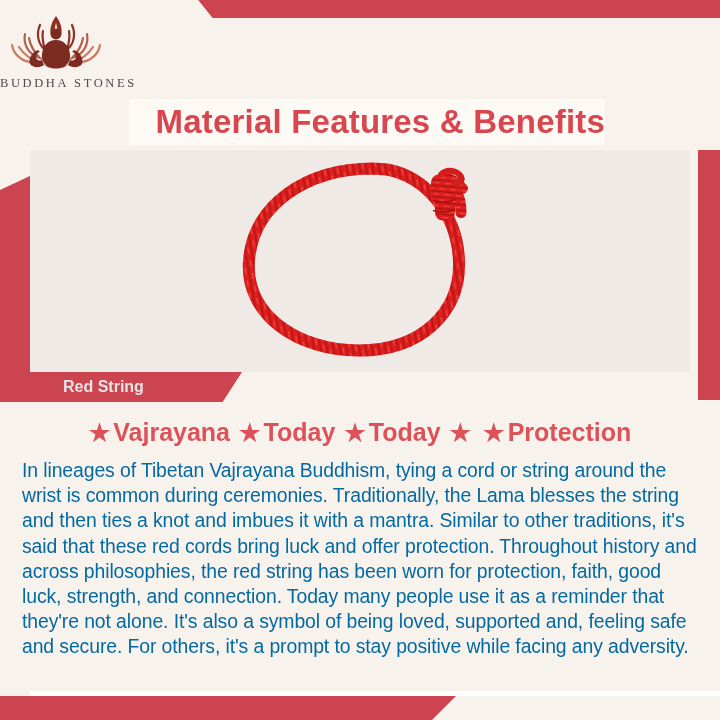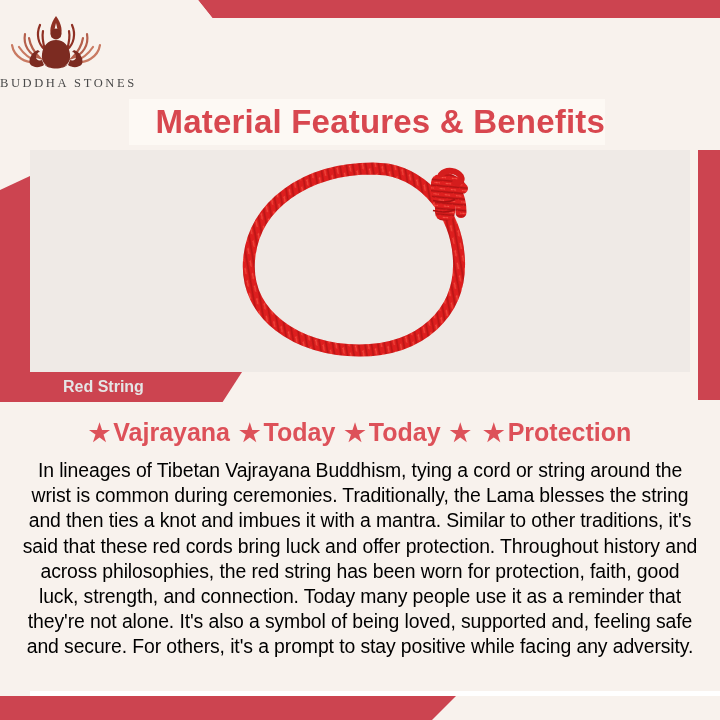--- a/index.html
+++ b/index.html
@@ -201,23 +201,23 @@
   
   .copy {
     position: absolute;
     top: 458px;
     left: 22px;
     width: 676px;
     z-index: 6;
     font-family: "Liberation Sans Narrow", "Liberation Sans", sans-serif;
     font-size: 19.4px;
     line-height: 25.2px;
-    color: #000000;
+    color: #0369a1;
     letter-spacing: -0.1px;
-    text-align: center;
+    text-align: left;
   }
 </style>
 </head>
 <body>
 
 <div class="poster">
 
   <div class="bar-top"></div>
   <div class="bar-right"></div>
   <div class="bar-left"></div>

